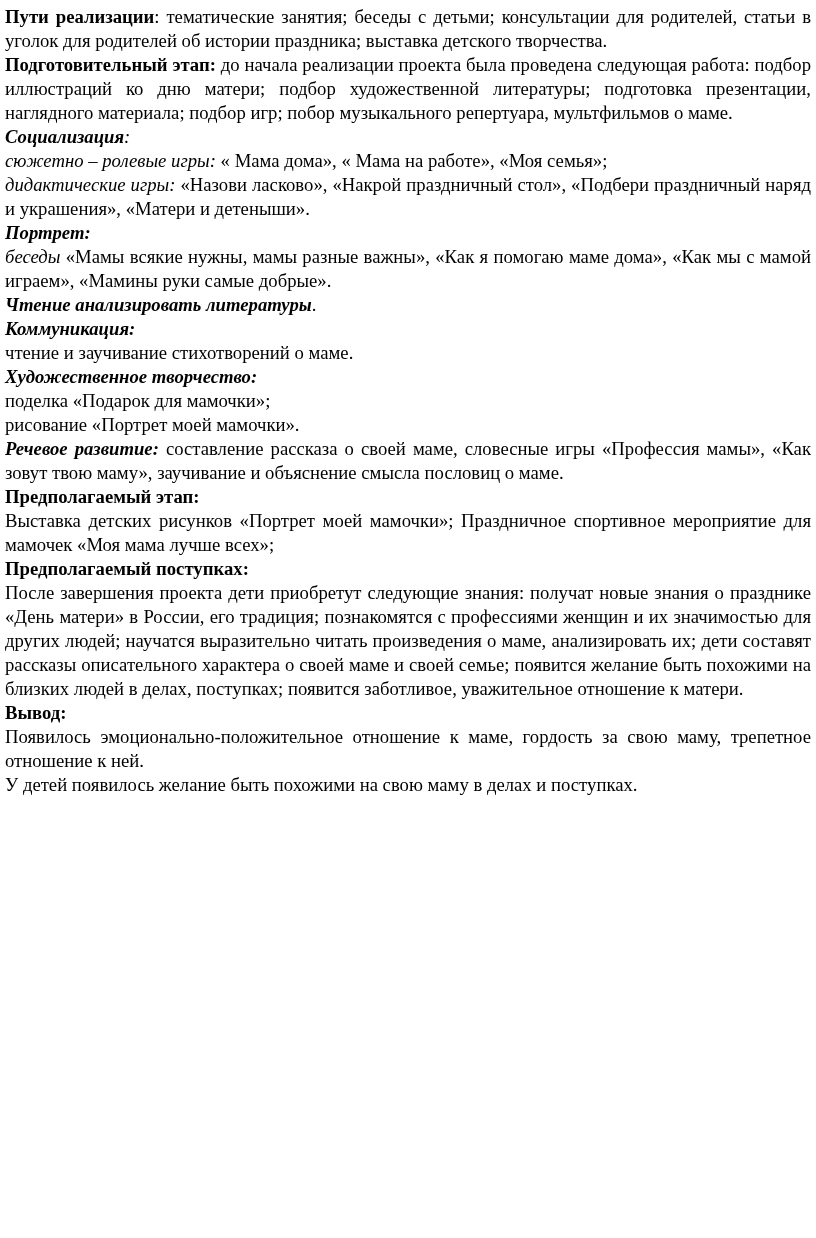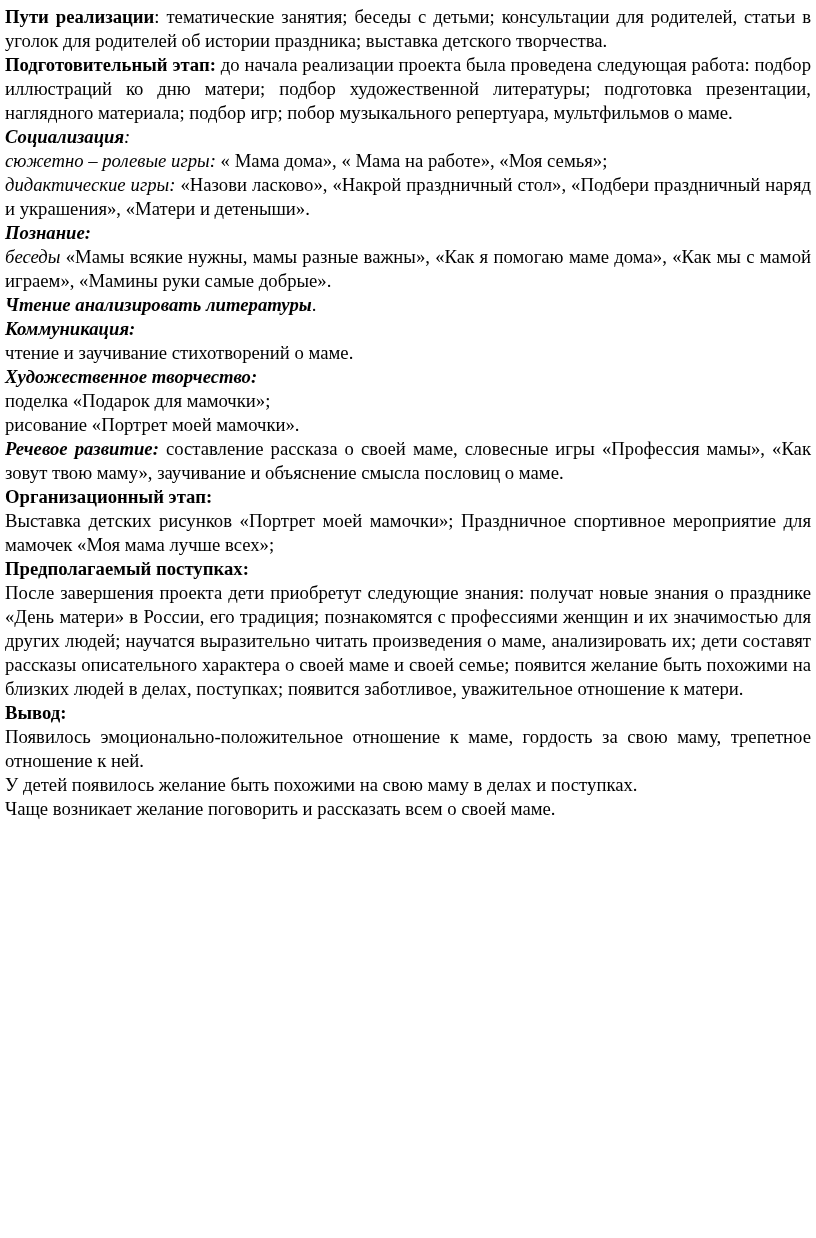--- a/index.html
+++ b/index.html
@@ -38,48 +38,47 @@
 
     <p class="para"><span class="b">Подготовительный этап:</span><span> до начала реализации проекта была проведена следующая работа: подбор иллюстраций ко дню матери; подбор художественной литературы; подготовка презентации, наглядного материала; подбор игр; побор музыкального репертуара, мультфильмов о маме.</span></p>
 
 
     <p class="para"><span class="bi">Социализация</span><span class="i">:</span></p>
 
     <p class="para"><span class="i">сюжетно – ролевые игры:</span><span> « Мама дома», « Мама на работе», «Моя семья»;</span></p>
 
     <p class="para"><span class="i">дидактические игры:</span><span> «Назови ласково», «Накрой праздничный стол», «Подбери праздничный наряд и украшения», «Матери и детеныши».</span></p>
 
-    <p class="para"><span class="bi">Познание:</span></p>
+    <p class="para"><span class="bi">Портрет:</span></p>
 
     <p class="para"><span class="i">беседы</span><span> «Мамы всякие нужны, мамы разные важны», «Как я помогаю маме дома», «Как мы с мамой играем», «Мамины руки самые добрые».</span></p>
 
     <p class="para"><span class="bi">Чтение анализировать литературы</span><span>.</span></p>
 
     <p class="para"><span class="bi">Коммуникация:</span></p>
 
     <p class="para"><span>чтение и заучивание стихотворений о маме.</span></p>
 
     <p class="para"><span class="bi">Художественное творчество:</span></p>
 
     <p class="para"><span>поделка «Подарок для мамочки»;</span></p>
 
     <p class="para"><span>рисование «Портрет моей мамочки».</span></p>
 
     <p class="para"><span class="bi">Речевое развитие:</span><span> составление рассказа о своей маме, словесные игры «Профессия мамы», «Как зовут твою маму», заучивание и объяснение смысла пословиц о маме.</span></p>
 
-    <p class="para"><span class="b">Организационный этап:</span></p>
+    <p class="para"><span class="b">Предполагаемый этап:</span></p>
 
     <p class="para"><span>Выставка детских рисунков «Портрет моей мамочки»; Праздничное спортивное мероприятие для мамочек «Моя мама лучше всех»;</span></p>
 
     <p class="para"><span class="b">Предполагаемый поступках:</span></p>
 
     <p class="para"><span>После завершения проекта дети приобретут следующие знания: получат новые знания о празднике «День матери» в России, его традиция; познакомятся с профессиями женщин и их значимостью для других людей; научатся выразительно читать произведения о маме, анализировать их; дети составят рассказы описательного характера о своей маме и своей семье; появится желание быть похожими на близких людей в делах, поступках; появится заботливое, уважительное отношение к матери.</span></p>
 
     <p class="para"><span class="b">Вывод:</span></p>
 
     <p class="para"><span>Появилось эмоционально-положительное отношение к маме, гордость за свою маму, трепетное отношение к ней.</span></p>
 
     <p class="para"><span>У детей появилось желание быть похожими на свою маму в делах и поступках.</span></p>
 
-    <p class="para"><span>Чаще возникает желание поговорить и рассказать всем о своей маме.</span></p>
 
   </div>
 </div>
 
 </body></html>

